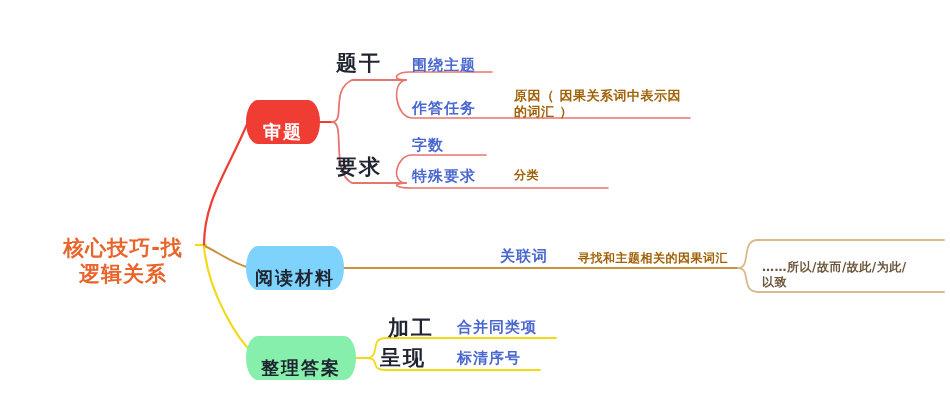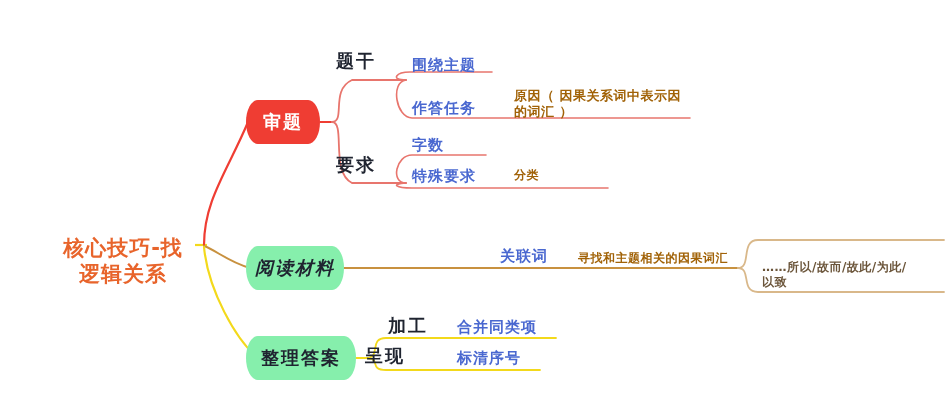--- a/index.html
+++ b/index.html
@@ -45,49 +45,48 @@
     text-align: center;
     font-size: 21px;
     font-weight: 700;
     color: #e8642b;
     letter-spacing: 1px;
   }
   
   .pill {
     position: absolute;
     display: flex;
-    align-items: center;
+    align-items: flex-end;
     justify-content: center;
     font-size: 18px;
     font-weight: 700;
     letter-spacing: 2px;
     border-radius: 14px / 26px;
   }
   .pill.red {
     left: 246px; top: 100px;
     width: 74px; height: 44px;
     background: #ef3d33;
     color: #ffffff;
   }
   .pill.orange {
     left: 246px; top: 246px;
     width: 98px; height: 44px;
-    background: #86efac;
-    color: #1f2430;
-    font-style: italic;
+    background: #7dd3fc;
+    color: #1f2430;
   }
   .pill.yellow {
     left: 246px; top: 336px;
     width: 110px; height: 44px;
     background: #86efac;
     color: #1f2430;
   }
   
   .l2 {
-    font-size: 18px;
+    font-size: 21px;
     font-weight: 700;
     color: #1f2430;
     letter-spacing: 2px;
   }
   
   .l3 {
     font-size: 15px;
     font-weight: 700;
     color: #4a68d0;
     letter-spacing: 1px;
@@ -118,21 +117,21 @@
   .p-zishu    { left: 412px; top: 136px; }
   .p-teshu    { left: 412px; top: 167px; }
   .p-yuanyin  { left: 514px; top: 88px; width: 176px; }
   .p-fenlei   { left: 514px; top: 168px; }
   .p-zhijie   { left: 385px; top: 244px; }
   .p-guanlian { left: 500px; top: 247px; }
   .p-xunzhao  { left: 578px; top: 251px; }
   .p-yinwei   { left: 762px; top: 209px; width: 180px; }
   .p-suoyi    { left: 762px; top: 260px; width: 180px; }
   .p-jiagong  { left: 388px; top: 315px; }
-  .p-chengxian{ left: 365px; top: 345px; }
+  .p-chengxian{ left: 380px; top: 345px; }
   .p-hebing   { left: 457px; top: 318px; }
   .p-biaoqing { left: 457px; top: 349px; }
 </style>
 </head>
 <body>
 
 <div id="canvas">
 
   <svg class="links" viewBox="0 0 950 411" xmlns="http://www.w3.org/2000/svg">
 

